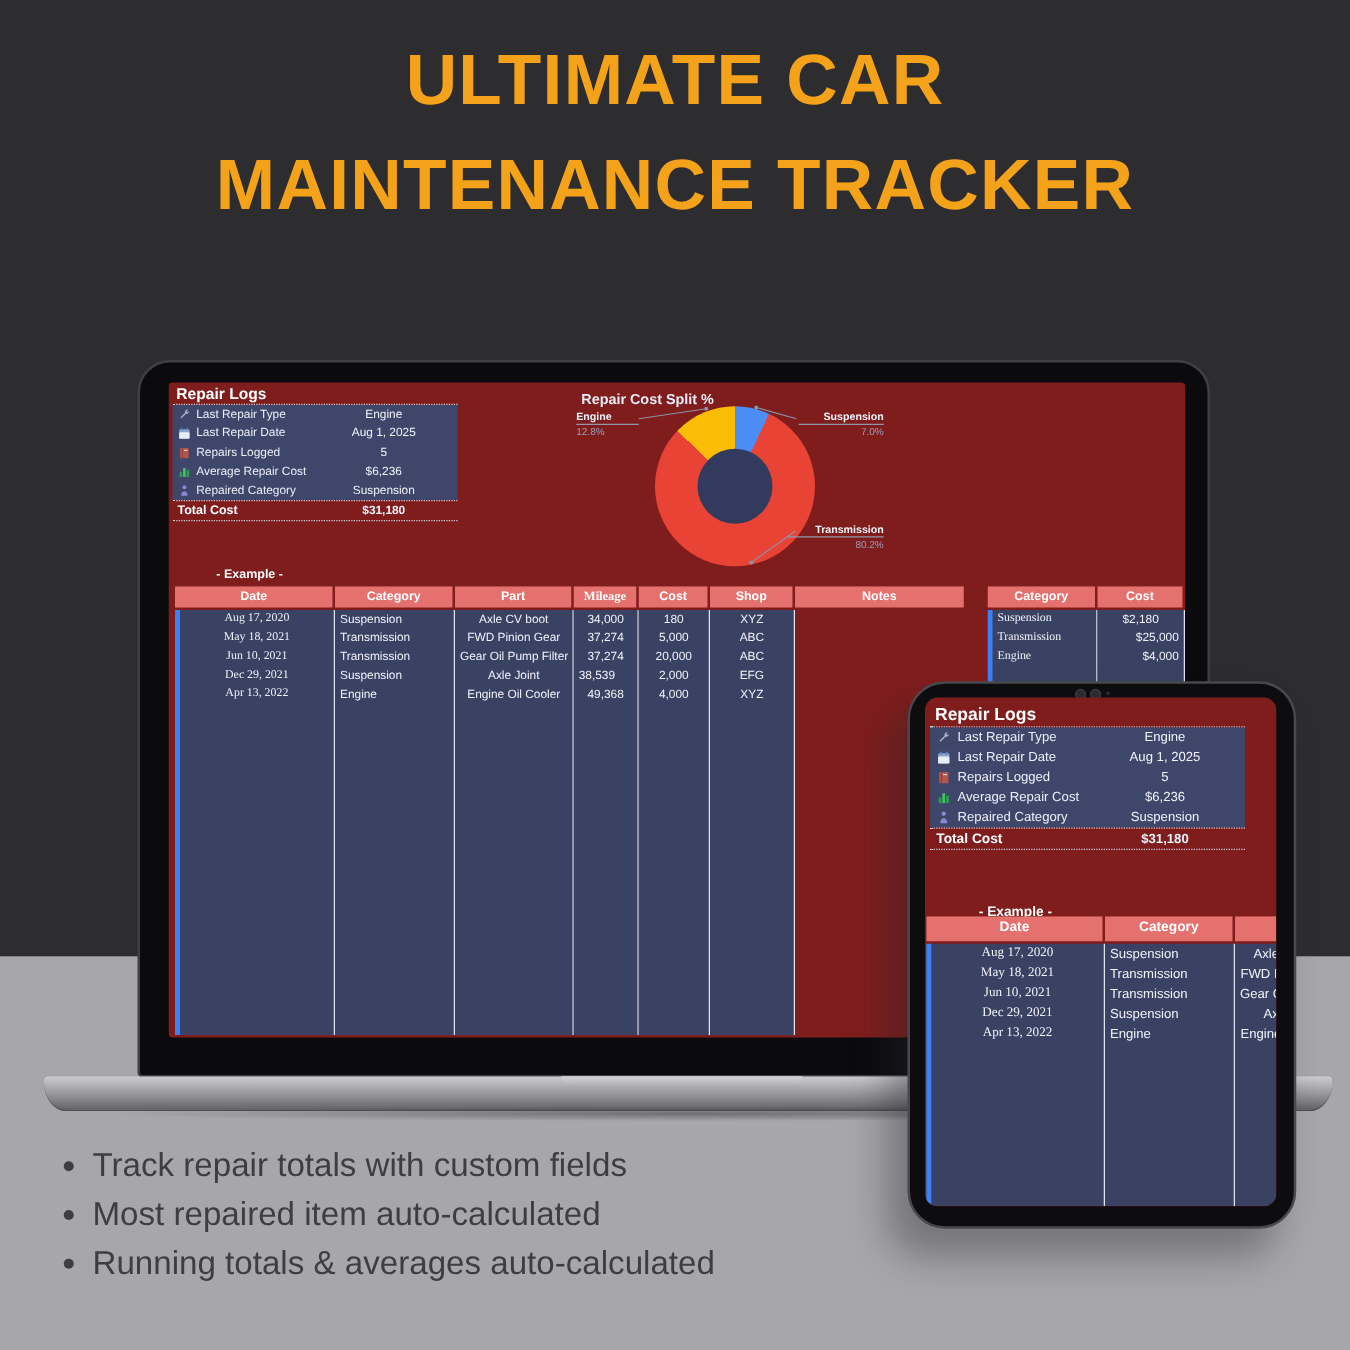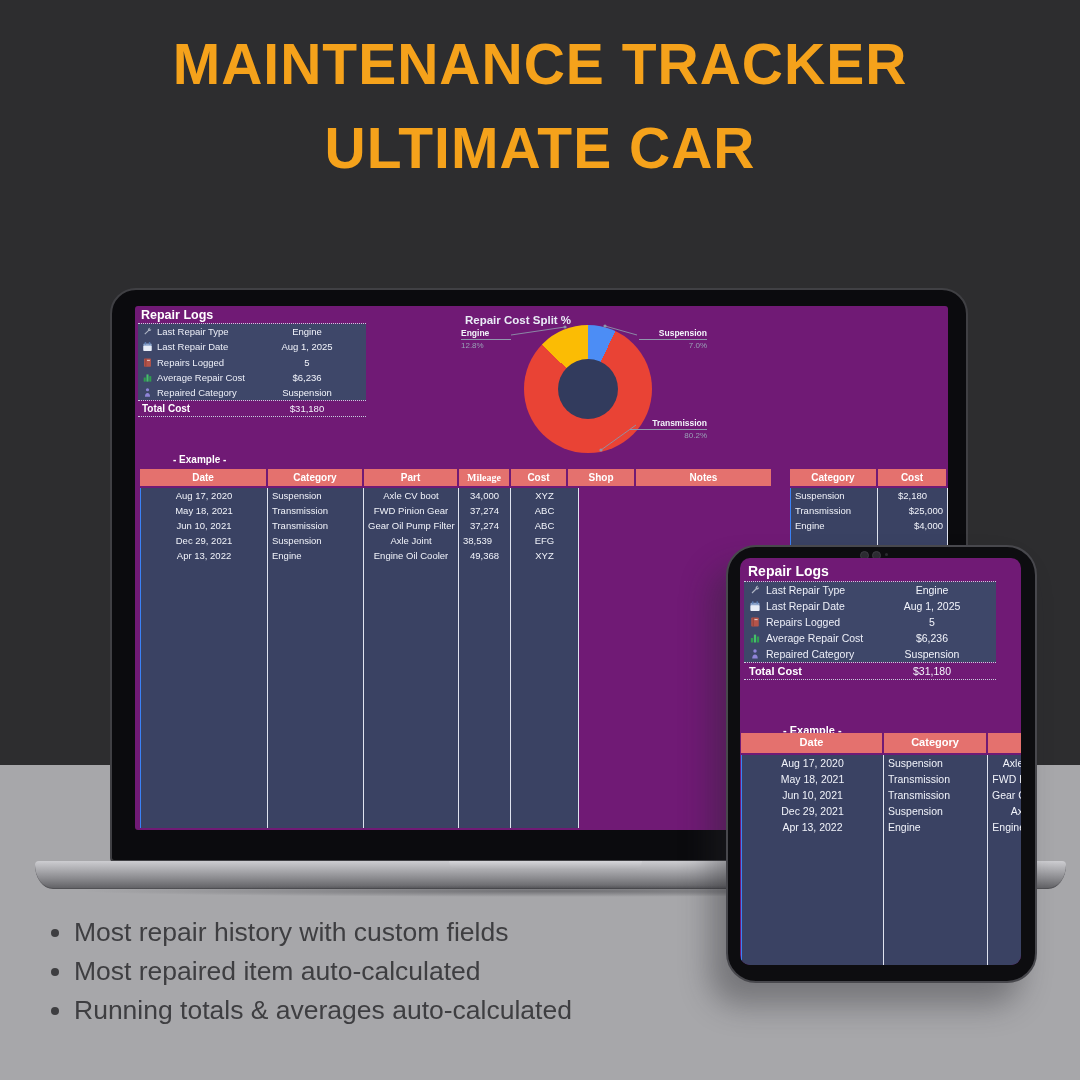--- a/index.html
+++ b/index.html
@@ -20,21 +20,21 @@
     border-radius:26px 26px 4px 4px;}
   .laptop-base{position:absolute;left:35px;top:861px;width:1031px;height:27px;
     background:linear-gradient(180deg,#cdcdd1 0%,#a9a9ad 35%,#8a8a8e 65%,#636367 100%);
     border-radius:4px 4px 18px 18px / 4px 4px 24px 24px;
     border-bottom:1px solid #515155;z-index:3;}
   .laptop-base::after{content:"";position:absolute;left:4%;right:4%;bottom:-9px;height:12px;
     background:radial-gradient(ellipse at center,rgba(45,45,50,.45),rgba(45,45,50,0) 70%);}
   .base-notch{position:absolute;left:414px;top:0;width:193px;height:9px;
     background:linear-gradient(180deg,#d6d6da,#a8a8ac);border-radius:0 0 10px 10px;}
 
-  .screen{position:absolute;background:#701a75;overflow:hidden;}
+  .screen{position:absolute;background:#7f1d1d;overflow:hidden;}
   .laptop-screen{left:23px;top:16px;width:813px;height:524px;border-radius:3px;}
 
   
   .tablet{position:absolute;left:726px;top:545px;width:311px;height:438px;
     background:#0d0d10;border:2px solid #48484d;box-sizing:border-box;border-radius:30px;
     box-shadow:-16px 22px 30px rgba(40,40,45,.38);z-index:5;}
   .tablet-screen{left:12px;top:11px;width:281px;height:407px;border-radius:10px;}
   .cam-dot{position:absolute;border-radius:50%;background:#2b2b31;border:1px solid #3c3c42;}
   .cam1{left:132px;top:4px;width:7px;height:7px;}
   .cam2{left:144px;top:4px;width:7px;height:7px;}
@@ -43,21 +43,21 @@
   
   .sumblock{position:absolute;}
   .sheet-title{font-weight:800;color:#ffffff;}
   .dotline{border-top:1px dotted #c9cede;height:0;}
   .sumpanel{background:#3e4769;}
   .sumrow,.totalrow{position:relative;display:flex;align-items:center;}
   .sicon{display:inline-flex;align-items:center;justify-content:center;}
   .slabel{color:#edeff8;white-space:nowrap;}
   .val{position:absolute;text-align:center;color:#f2f4fb;white-space:nowrap;}
   .totalrow .tlabel{font-weight:800;color:#ffffff;}
-  .totalrow .val{font-weight:400;}
+  .totalrow .val{font-weight:700;}
 
   .laptop-skin .sumblock{left:3px;top:0;width:228px;}
   .laptop-skin .sheet-title{font-size:12.5px;padding:2px 0 1px 3px;}
   .laptop-skin .sumrow{height:15.3px;padding-left:4px;}
   .laptop-skin .sicon{width:11px;height:11px;margin-right:4px;}
   .laptop-skin .slabel{font-size:9.5px;}
   .laptop-skin .val{left:118px;width:102px;font-size:9.5px;}
   .laptop-skin .totalrow{height:15px;padding-left:4px;}
   .laptop-skin .totalrow .tlabel{font-size:10px;}
 
@@ -88,21 +88,21 @@
   .example{position:absolute;font-weight:800;color:#ffffff;}
   .laptop-skin .example{left:38px;top:148px;font-size:10px;}
   .tablet-skin .example{left:43px;top:166px;font-size:11px;}
   .ttable{position:absolute;overflow:hidden;}
   .thead{position:absolute;left:0;top:0;display:flex;}
   .thd{box-sizing:border-box;background:#e4716e;color:#fff;font-weight:700;
        text-align:center;white-space:nowrap;overflow:hidden;}
   .tbody{position:absolute;left:0;bottom:0;display:flex;}
   .tcol{box-sizing:border-box;background:#3a4263;height:100%;
         border-right:1px solid #dfe3ef;}
-  .tcol.first{border-left:1px solid #3b82f6;}
+  .tcol.first{border-left:4px solid #3b82f6;font-family:Liberation Serif, serif;}
   .tcell{color:#f1f3fa;white-space:nowrap;overflow:hidden;box-sizing:border-box;padding:0 4px;}
 
   #laptop-logtable{left:5px;top:163px;width:633px;height:359px;}
   #laptop-cattable{left:655px;top:163px;width:158px;height:359px;}
   #laptop-logtable .thd,#laptop-cattable .thd{height:17px;line-height:15px;font-size:10px;padding-top:1px;}
   #laptop-logtable .thead,#laptop-cattable .thead{height:17px;}
   #laptop-logtable .tbody,#laptop-cattable .tbody{top:19px;}
   #laptop-logtable .tcell,#laptop-cattable .tcell{height:15px;line-height:15px;font-size:9.5px;}
 
   #tablet-logtable{left:1px;top:175px;width:280px;height:232px;}
@@ -117,22 +117,22 @@
   .bullets li{line-height:33px;margin-bottom:6px;}
 </style>
 </head>
 <body>
 
 <div class="canvas">
   <div class="bg-top"></div>
   <div class="bg-bottom"></div>
 
   <div class="main-title">
+    <div>ULTIMATE CAR</div>
     <div>MAINTENANCE TRACKER</div>
-    <div>ULTIMATE CAR</div>
   </div>
 
   <div class="laptop-lid">
     <div class="screen laptop-screen laptop-skin">
 
       <div class="sumblock">
         <div class="sheet-title">Repair Logs</div>
         <div class="dotline"></div>
         <div class="sumpanel" id="laptop-summary">
             <div class="sumrow">
@@ -257,20 +257,27 @@
               <div class="tcell" style="text-align: center;">Axle Joint</div>
               <div class="tcell" style="text-align: center;">Engine Oil Cooler</div>
             </div>
             <div class="tcol" style="width: 52px;">
               <div class="tcell" style="text-align: center;">34,000</div>
               <div class="tcell" style="text-align: center;">37,274</div>
               <div class="tcell" style="text-align: center;">37,274</div>
               <div class="tcell" style="text-align: left;">38,539</div>
               <div class="tcell" style="text-align: center;">49,368</div>
             </div>
+            <div class="tcol" style="width: 57px;">
+              <div class="tcell" style="text-align: center;">180</div>
+              <div class="tcell" style="text-align: center;">5,000</div>
+              <div class="tcell" style="text-align: center;">20,000</div>
+              <div class="tcell" style="text-align: center;">2,000</div>
+              <div class="tcell" style="text-align: center;">4,000</div>
+            </div>
             <div class="tcol" style="width: 68px;">
               <div class="tcell" style="text-align: center;">XYZ</div>
               <div class="tcell" style="text-align: center;">ABC</div>
               <div class="tcell" style="text-align: center;">ABC</div>
               <div class="tcell" style="text-align: center;">EFG</div>
               <div class="tcell" style="text-align: center;">XYZ</div>
             </div>
           </div>
         </div>
       <div class="ttable" id="laptop-cattable">
@@ -398,17 +405,17 @@
               <div class="tcell" style="text-align: center;">Gear Oil Pump Filter</div>
               <div class="tcell" style="text-align: center;">Axle Joint</div>
               <div class="tcell" style="text-align: center;">Engine Oil Cooler</div>
             </div>
           </div>
         </div>
     </div>
   </div>
 
   <ul class="bullets" id="bullets">
-      <li>Most repair history with custom fields</li>
+      <li>Track repair totals with custom fields</li>
       <li>Most repaired item auto-calculated</li>
       <li>Running totals &amp; averages auto-calculated</li>
     </ul>
 </div>
 
 </body></html>

